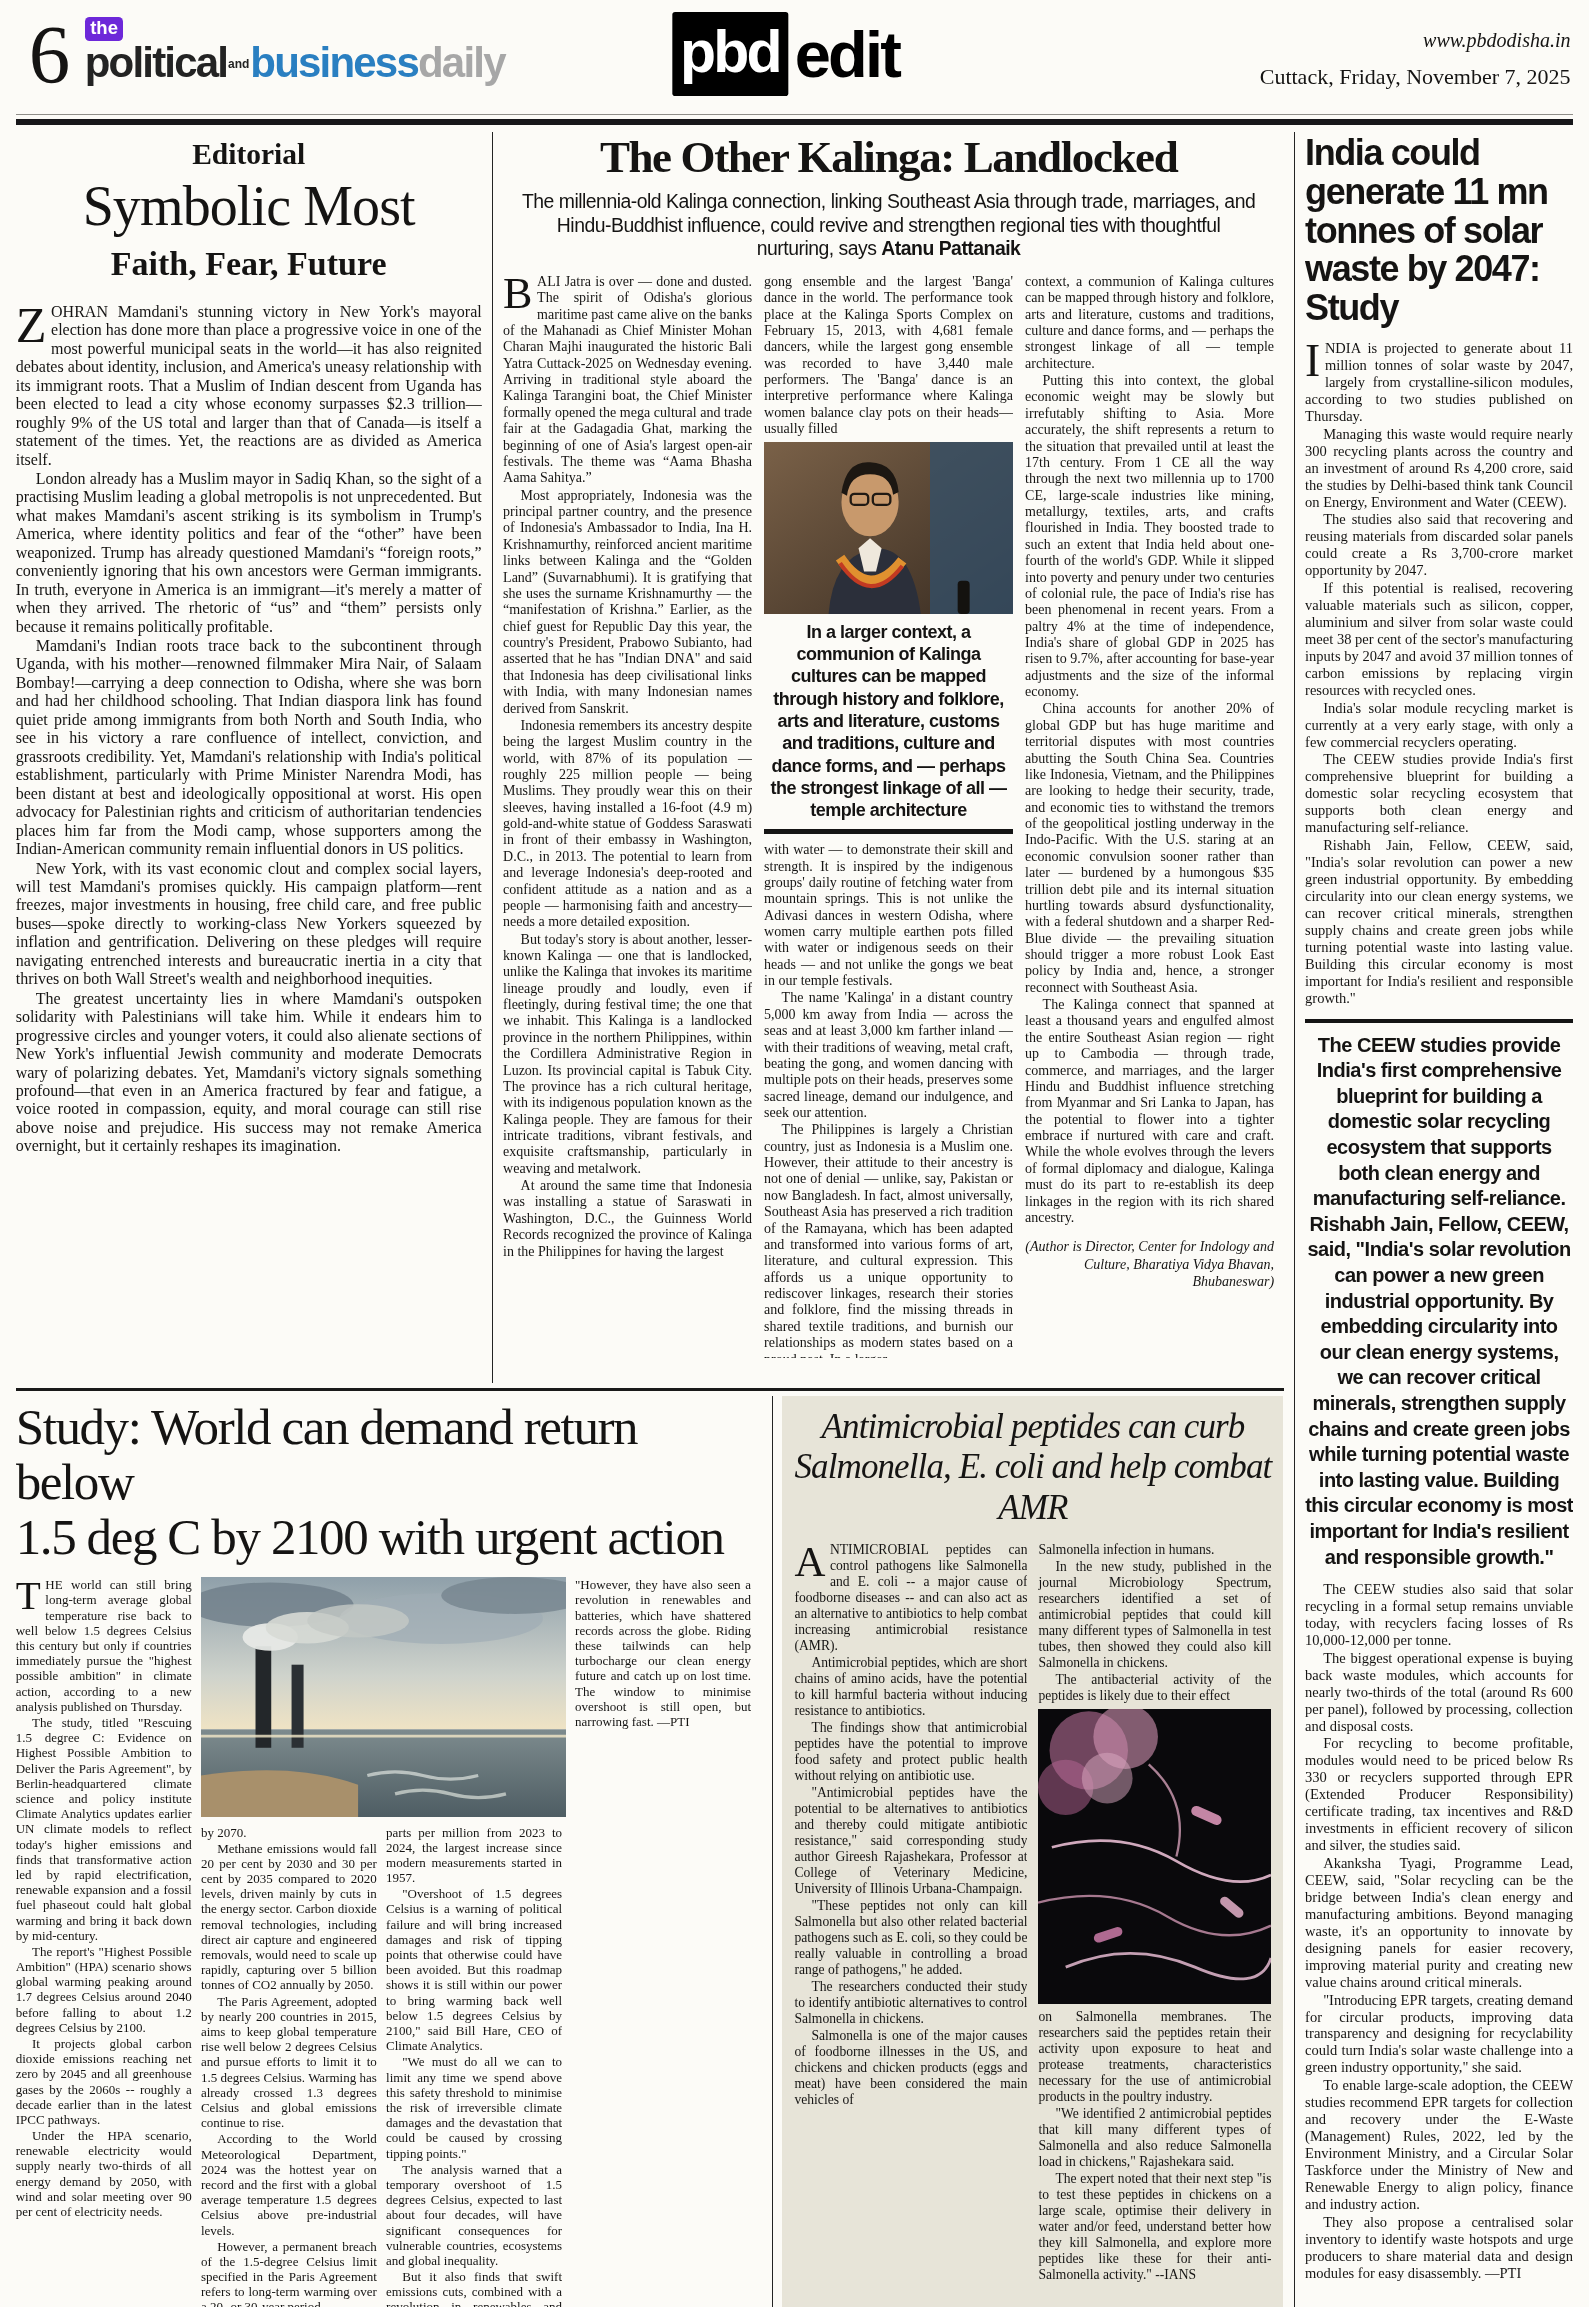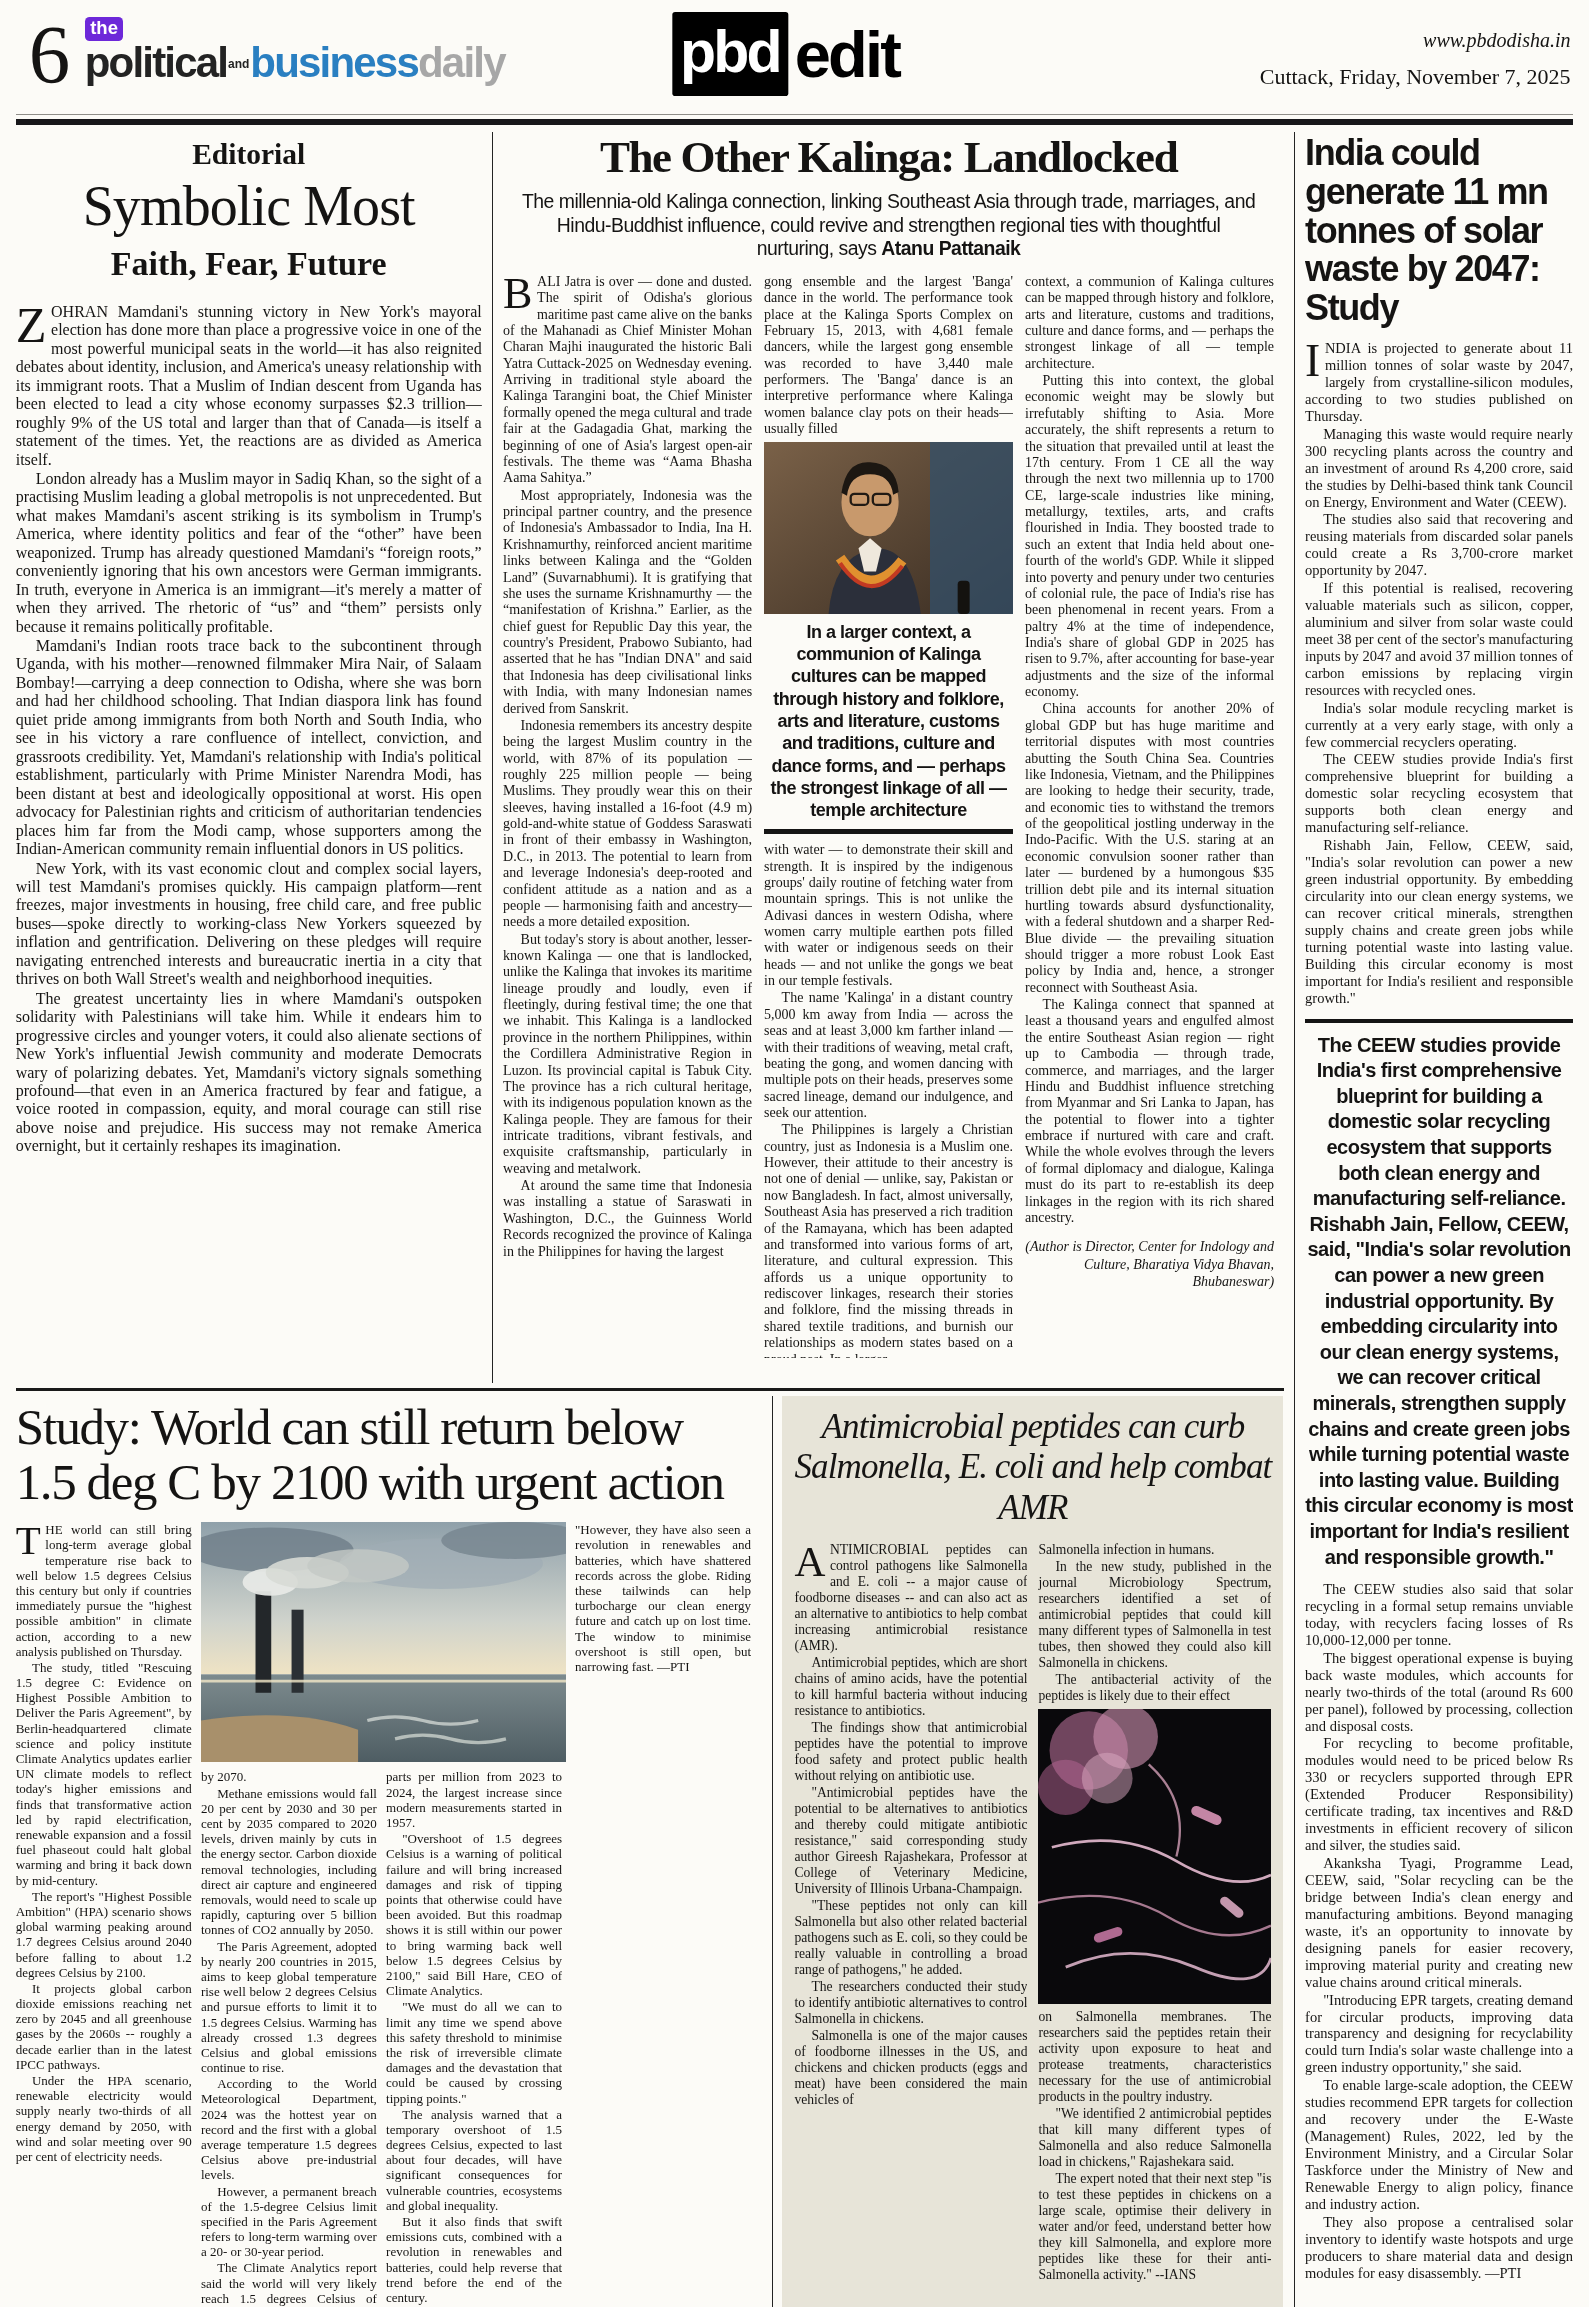--- a/index.html
+++ b/index.html
@@ -170,21 +170,21 @@
               <div class="k-credit">(Author is Director, Center for Indology and Culture, Bharatiya Vidya Bhavan, Bhubaneswar)</div>
             </div>
           </div>
         </article>
       </section>
 
       <div class="hrule"></div>
 
       <section class="bottom-row">
         <article class="climate">
-          <h1 class="c-headline"><span>Study: World can still return below</span><br><span>1.5 deg C by 2100 with urgent action</span></h1>
+          <h1 class="c-headline"><span>Study: World can demand return below</span><br><span>1.5 deg C by 2100 with urgent action</span></h1>
           <div class="cl-body">
             <div class="cl-col">
               <p class="dc">THE world can still bring long-term average global temperature rise back to well below 1.5 degrees Celsius this century but only if countries immediately pursue the "highest possible ambition" in climate action, according to a new analysis published on Thursday.</p>
               <div>
                   <p class="ind">The study, titled "Rescuing 1.5 degree C: Evidence on Highest Possible Ambition to Deliver the Paris Agreement", by Berlin-headquartered climate science and policy institute Climate Analytics updates earlier UN climate models to reflect today's higher emissions and finds that transformative action led by rapid electrification, renewable expansion and a fossil fuel phaseout could halt global warming and bring it back down by mid-century.</p>
                   <p class="ind">The report's "Highest Possible Ambition" (HPA) scenario shows global warming peaking around 1.7 degrees Celsius around 2040 before falling to about 1.2 degrees Celsius by 2100.</p>
                   <p class="ind">It projects global carbon dioxide emissions reaching net zero by 2045 and all greenhouse gases by the 2060s -- roughly a decade earlier than in the latest IPCC pathways.</p>
                   <p class="ind">Under the HPA scenario, renewable electricity would supply nearly two-thirds of all energy demand by 2050, with wind and solar meeting over 90 per cent of electricity needs.</p>
                 </div>
             </div>

